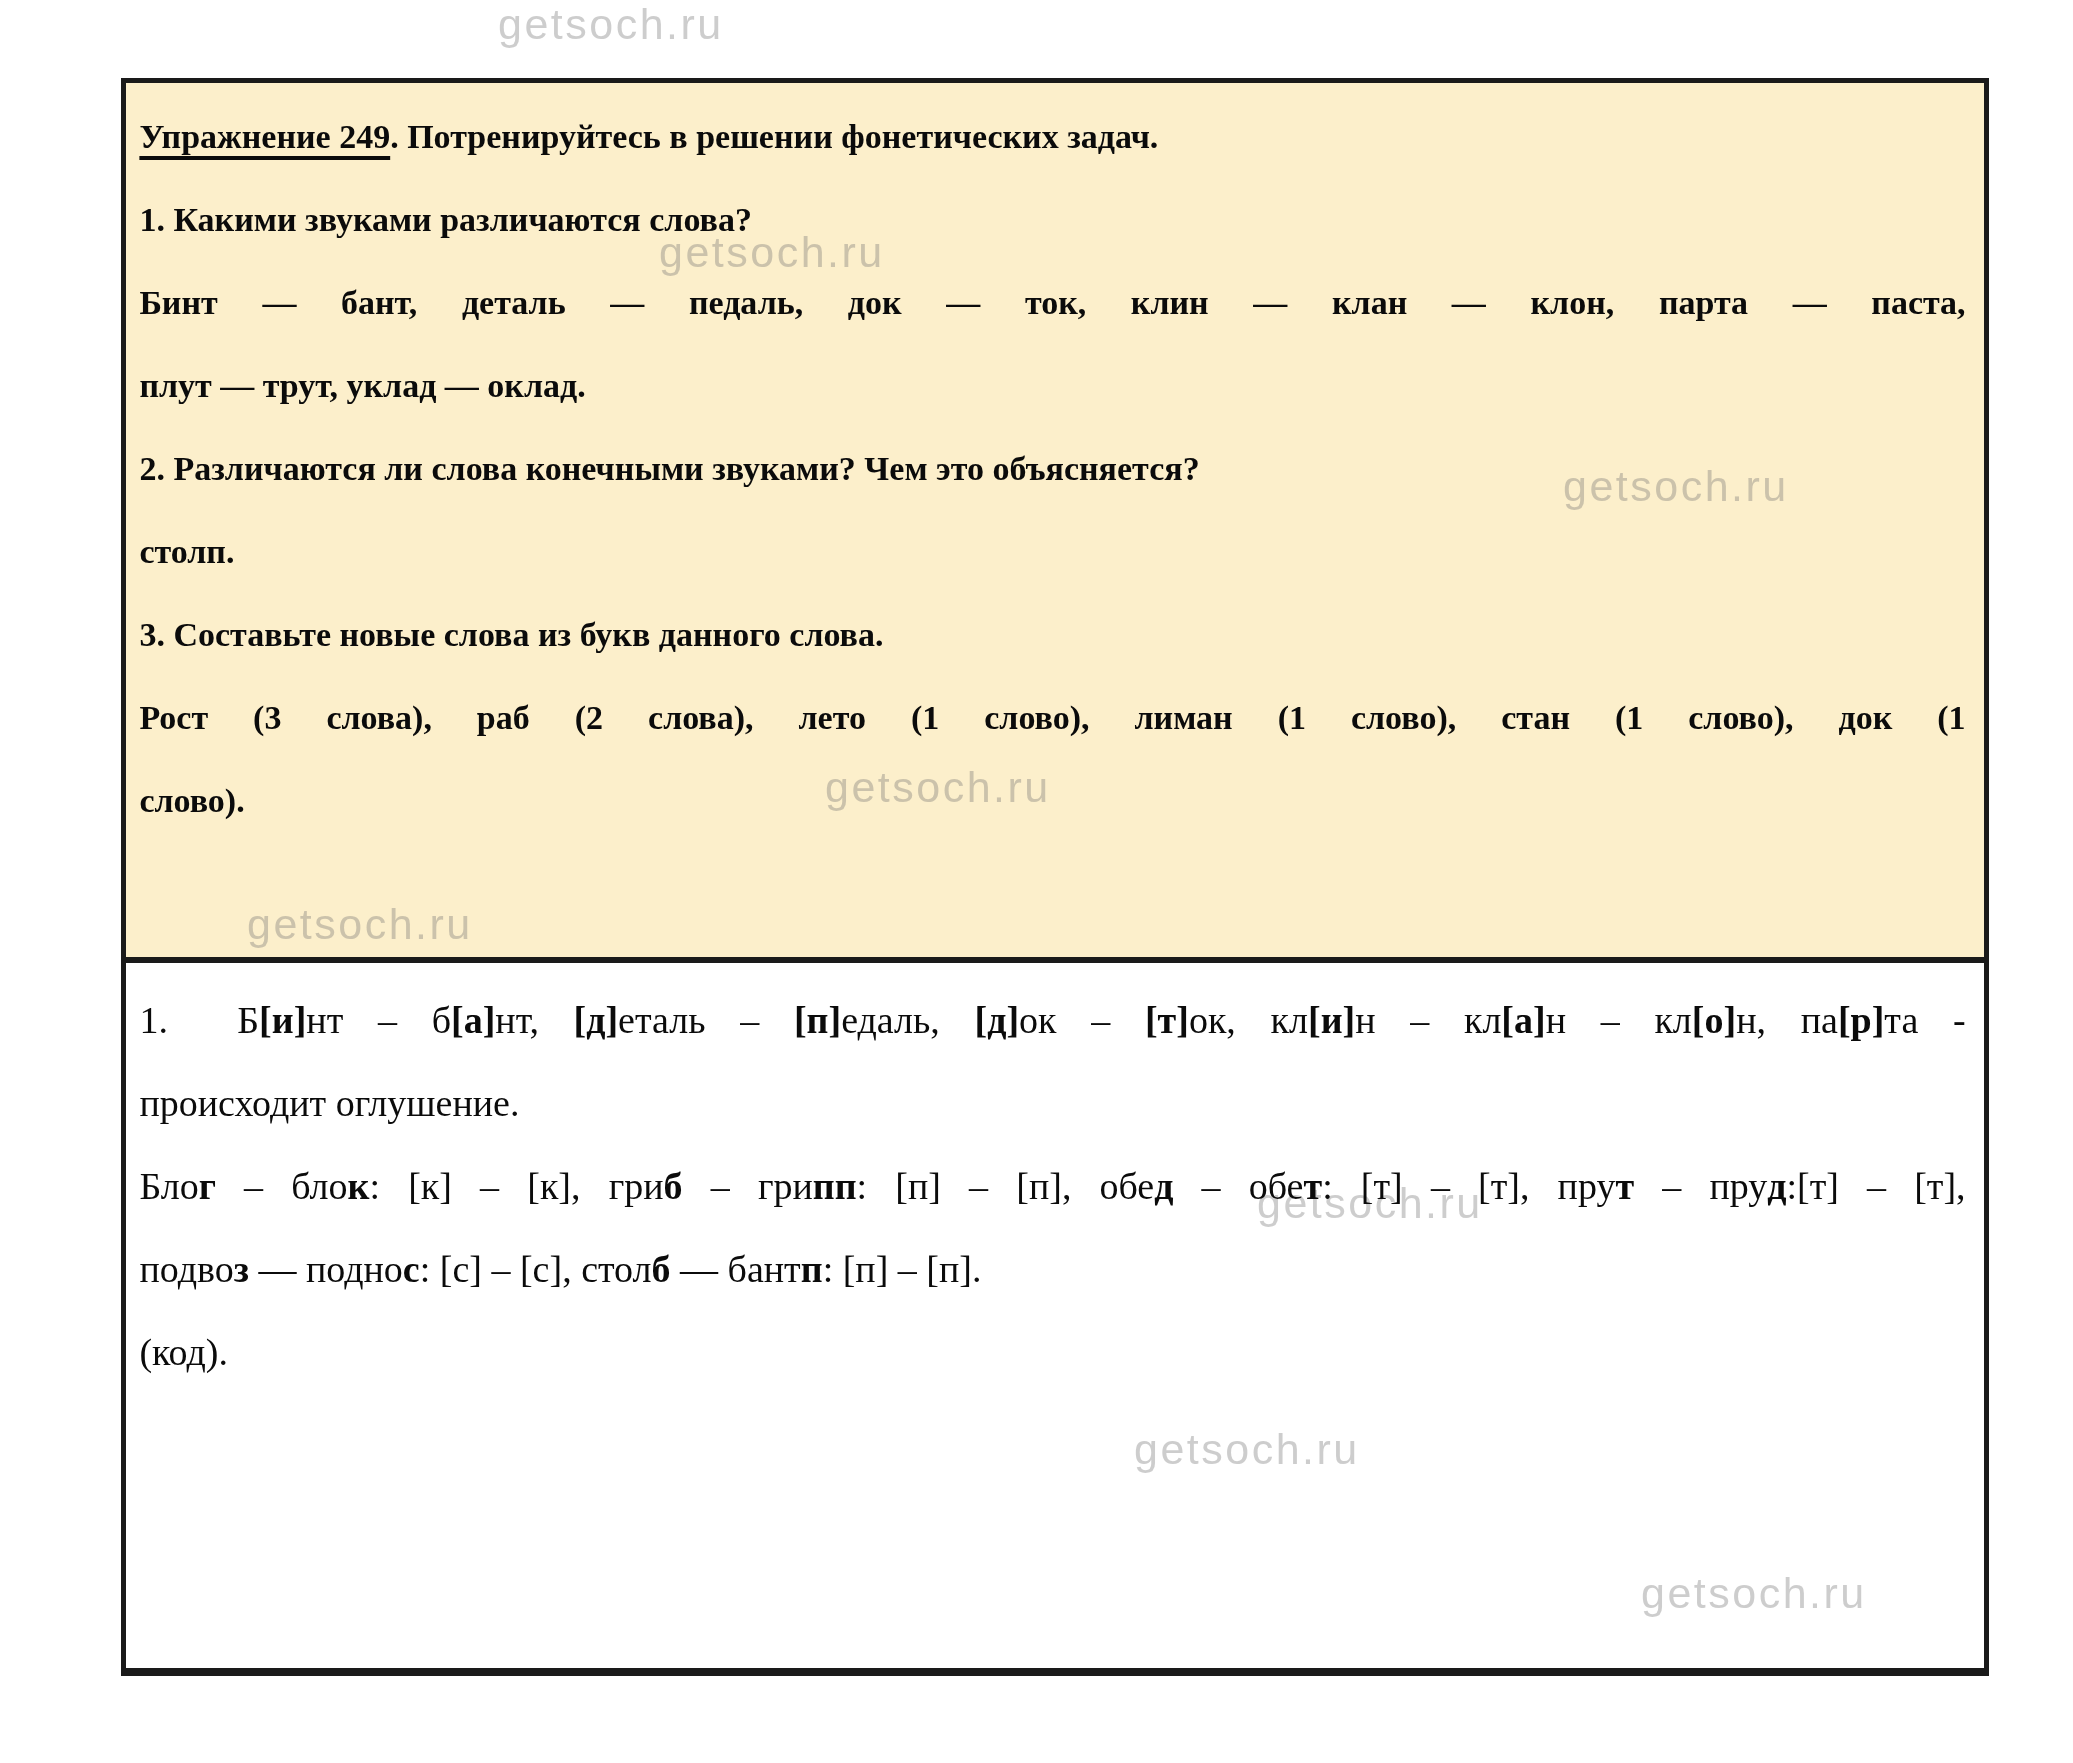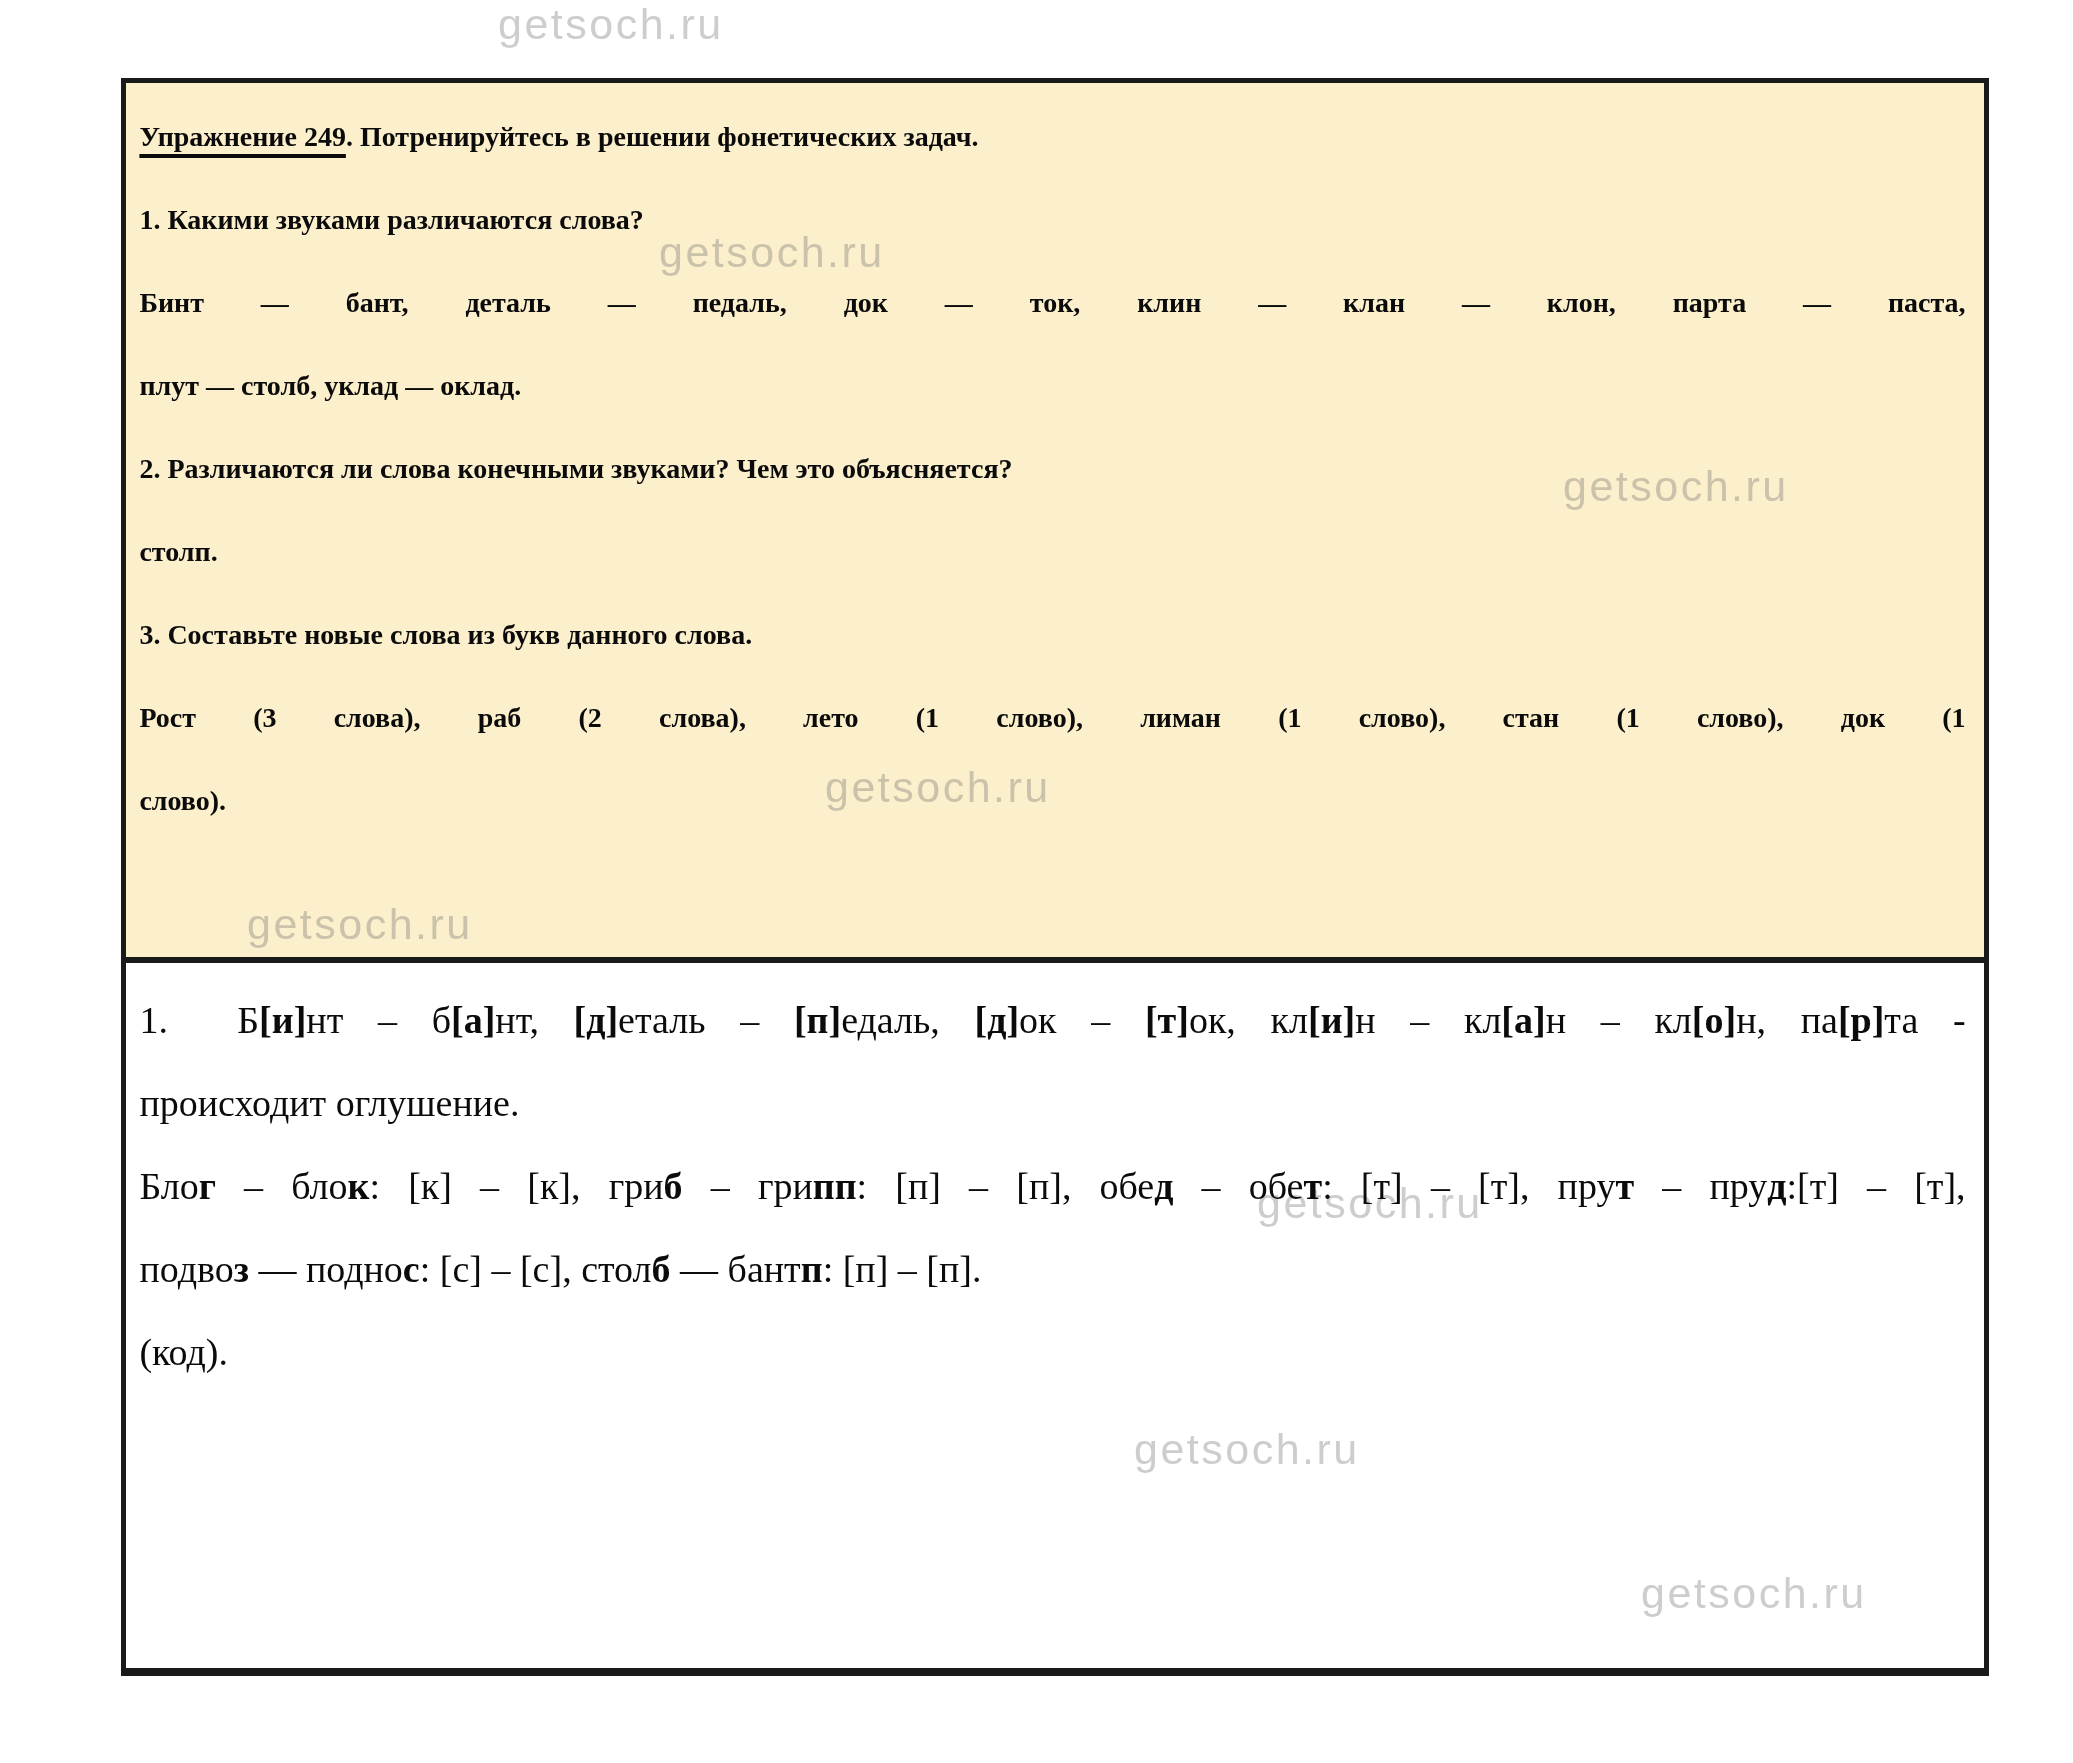--- a/index.html
+++ b/index.html
@@ -17,21 +17,21 @@
   .box{
     position:absolute;left:121px;width:1868px;box-sizing:border-box;
     border:5px solid #1a1a1a;overflow:hidden;
   }
   .box .content{position:relative;z-index:1;}
   .exercise-box{
     top:78px;height:882px;background:#fcefcb;border-bottom-width:3.3px;
   }
   .exercise-box .content{
     padding:11.7px 18.4px 0 13.4px;
-    font-size:28px;font-weight:bold;
+    font-size:34px;font-weight:bold;
   }
   .answer-box{
     top:960px;height:716px;background:#ffffff;
     border-top-width:3.3px;border-bottom-width:8.3px;
   }
   .answer-box .content{
     padding:16px 18.4px 0 13.4px;
     font-size:38px;font-weight:normal;
   }
   .line{
@@ -55,21 +55,21 @@
 
 <div class="box exercise-box">
   <span class="wm" style="left:533px;top:148px;">getsoch.ru</span>
   <span class="wm" style="left:1437px;top:382px;">getsoch.ru</span>
   <span class="wm" style="left:699px;top:683px;">getsoch.ru</span>
   <span class="wm" style="left:121px;top:820px;">getsoch.ru</span>
   <div class="content">
       <div class="line"><span class="u">Упражнение 249</span><span>. Потренируйтесь в решении фонетических задач.</span></div>
       <div class="line"><span>1. Какими звуками различаются слова?</span></div>
       <div class="line fill"><span>Бинт — бант, деталь — педаль, док — ток, клин — клан — клон, парта — паста,</span></div>
-      <div class="line"><span>плут — столб, уклад — оклад.</span></div>
+      <div class="line"><span>плут — трут, уклад — оклад.</span></div>
       <div class="line"><span>2. Различаются ли слова конечными звуками? Чем это объясняется?</span></div>
       <div class="line"><span>столп.</span></div>
       <div class="line"><span>3. Составьте новые слова из букв данного слова.</span></div>
       <div class="line fill"><span>Рост (3 слова), раб (2 слова), лето (1 слово), лиман (1 слово), стан (1 слово), док (1</span></div>
       <div class="line"><span>слово).</span></div>
     </div>
 </div>
 
 <div class="box answer-box">
   <span class="wm" style="left:1131px;top:219px;">getsoch.ru</span>

